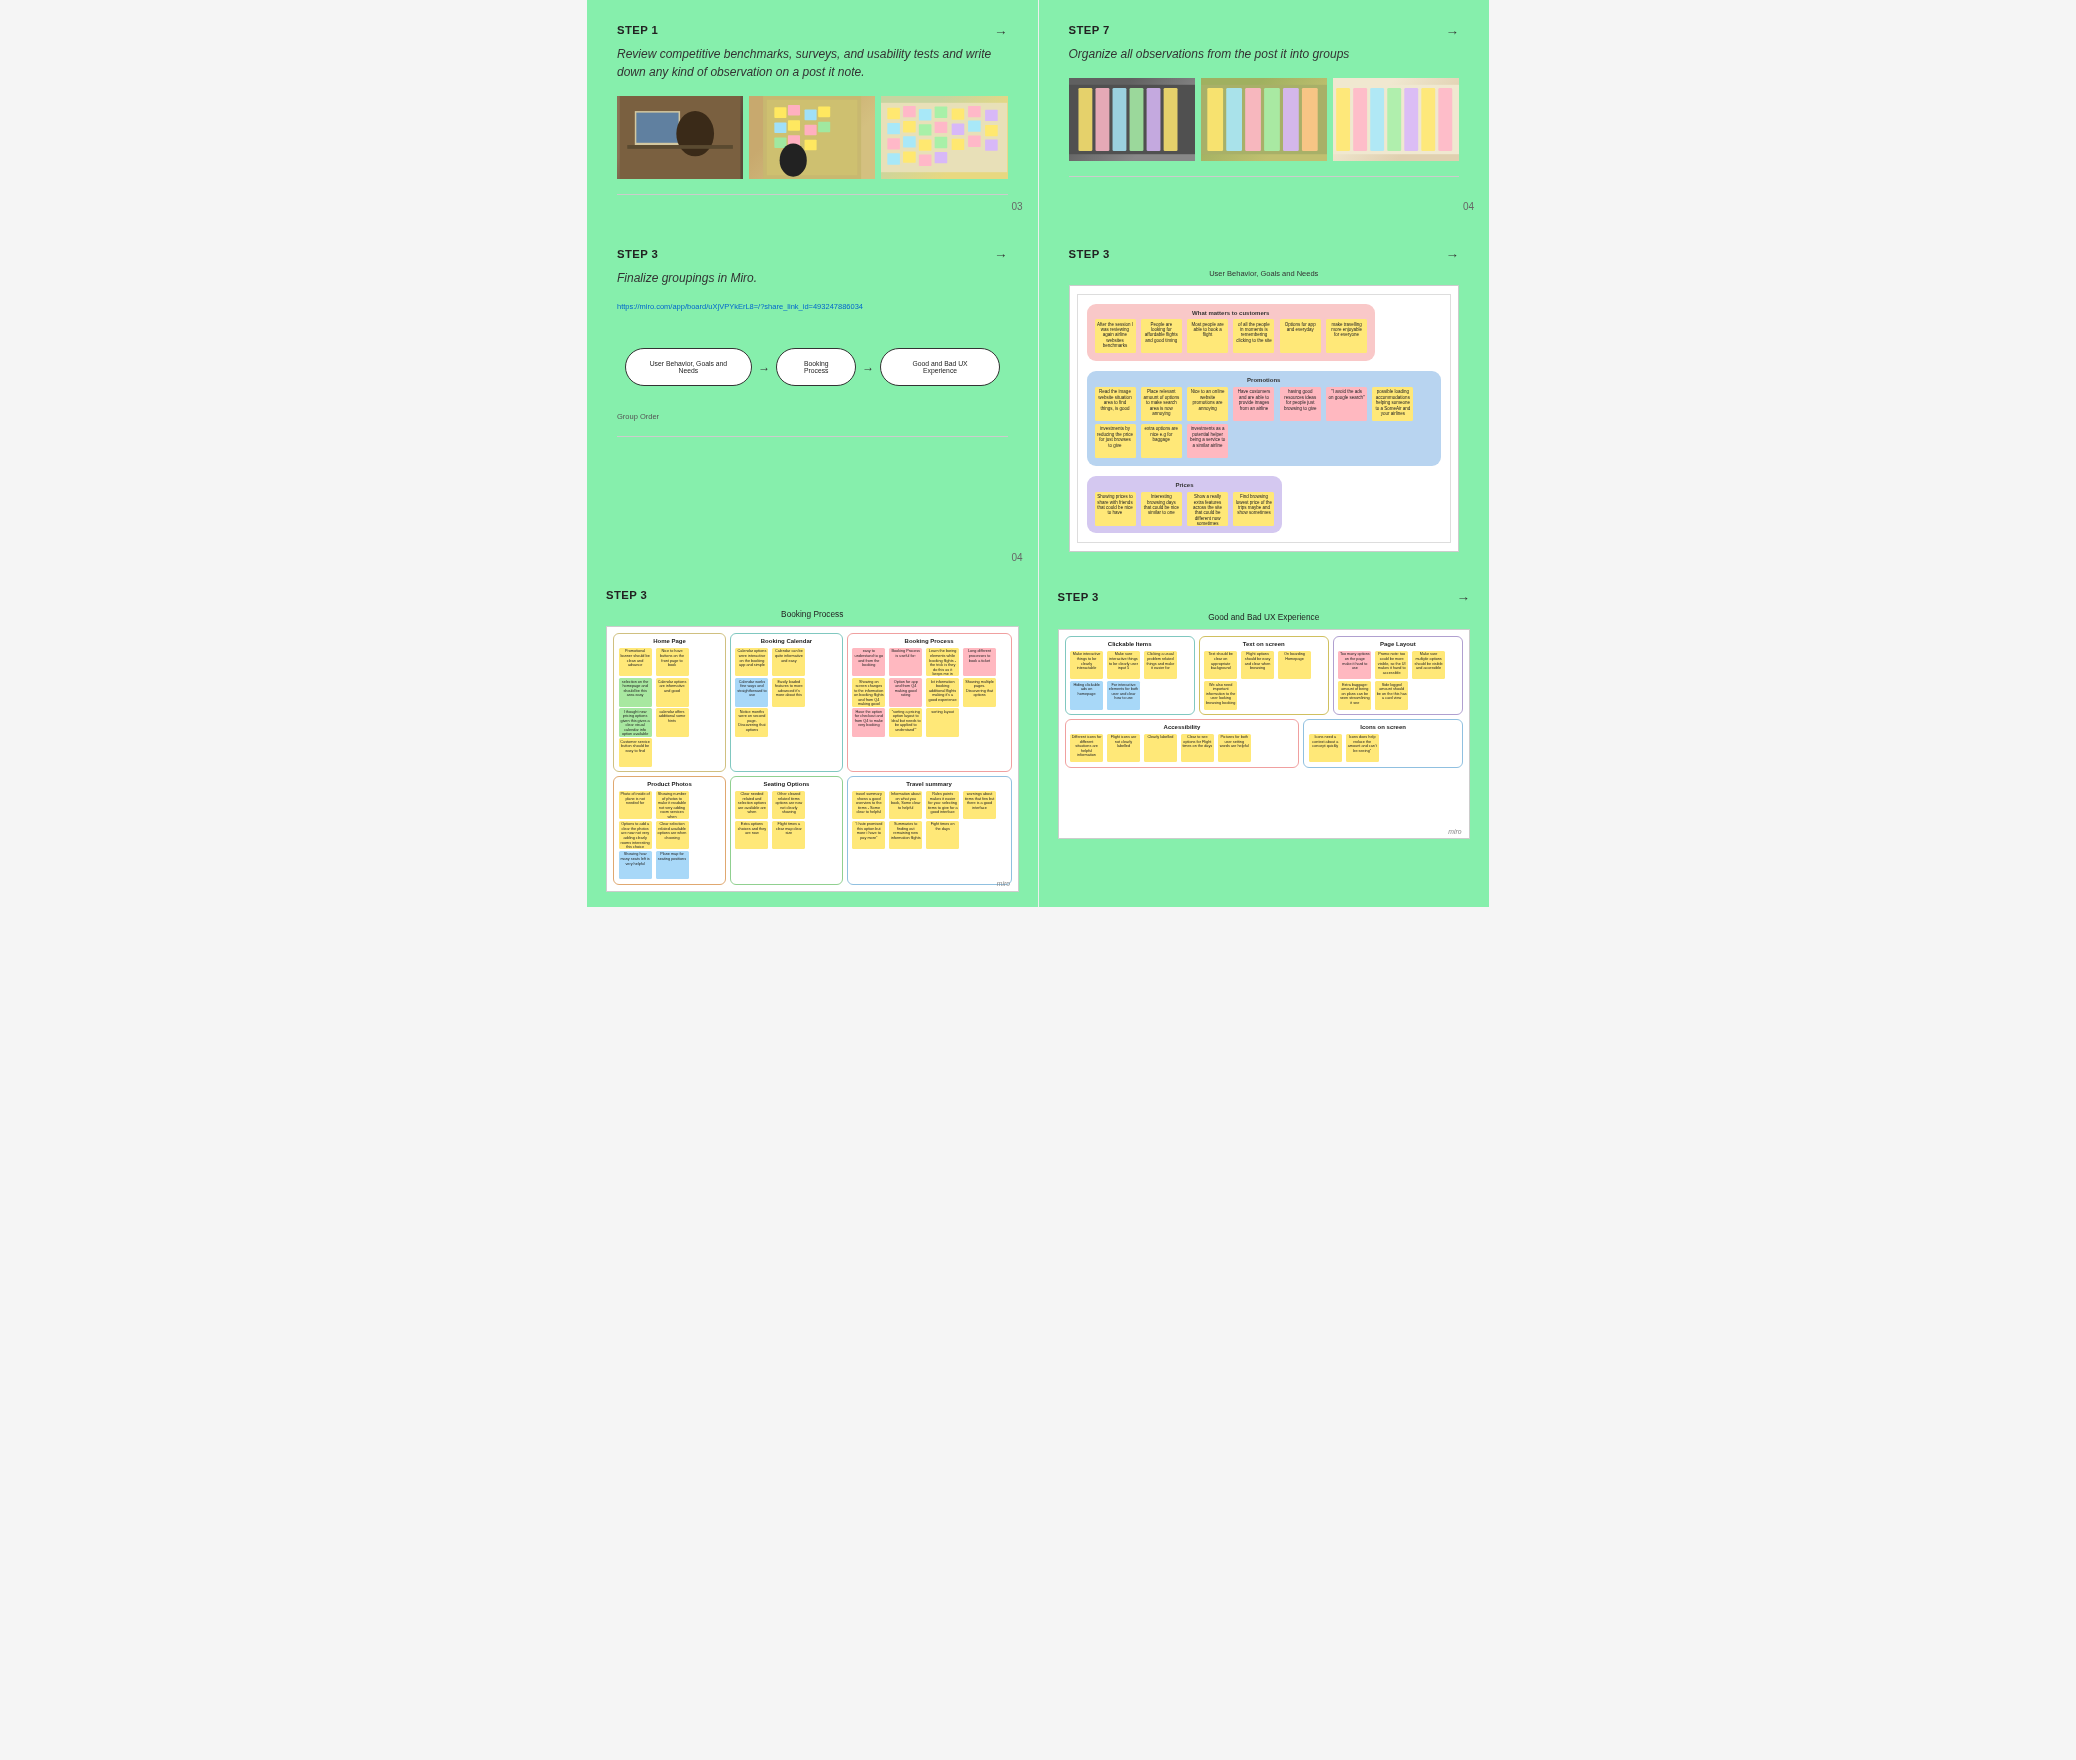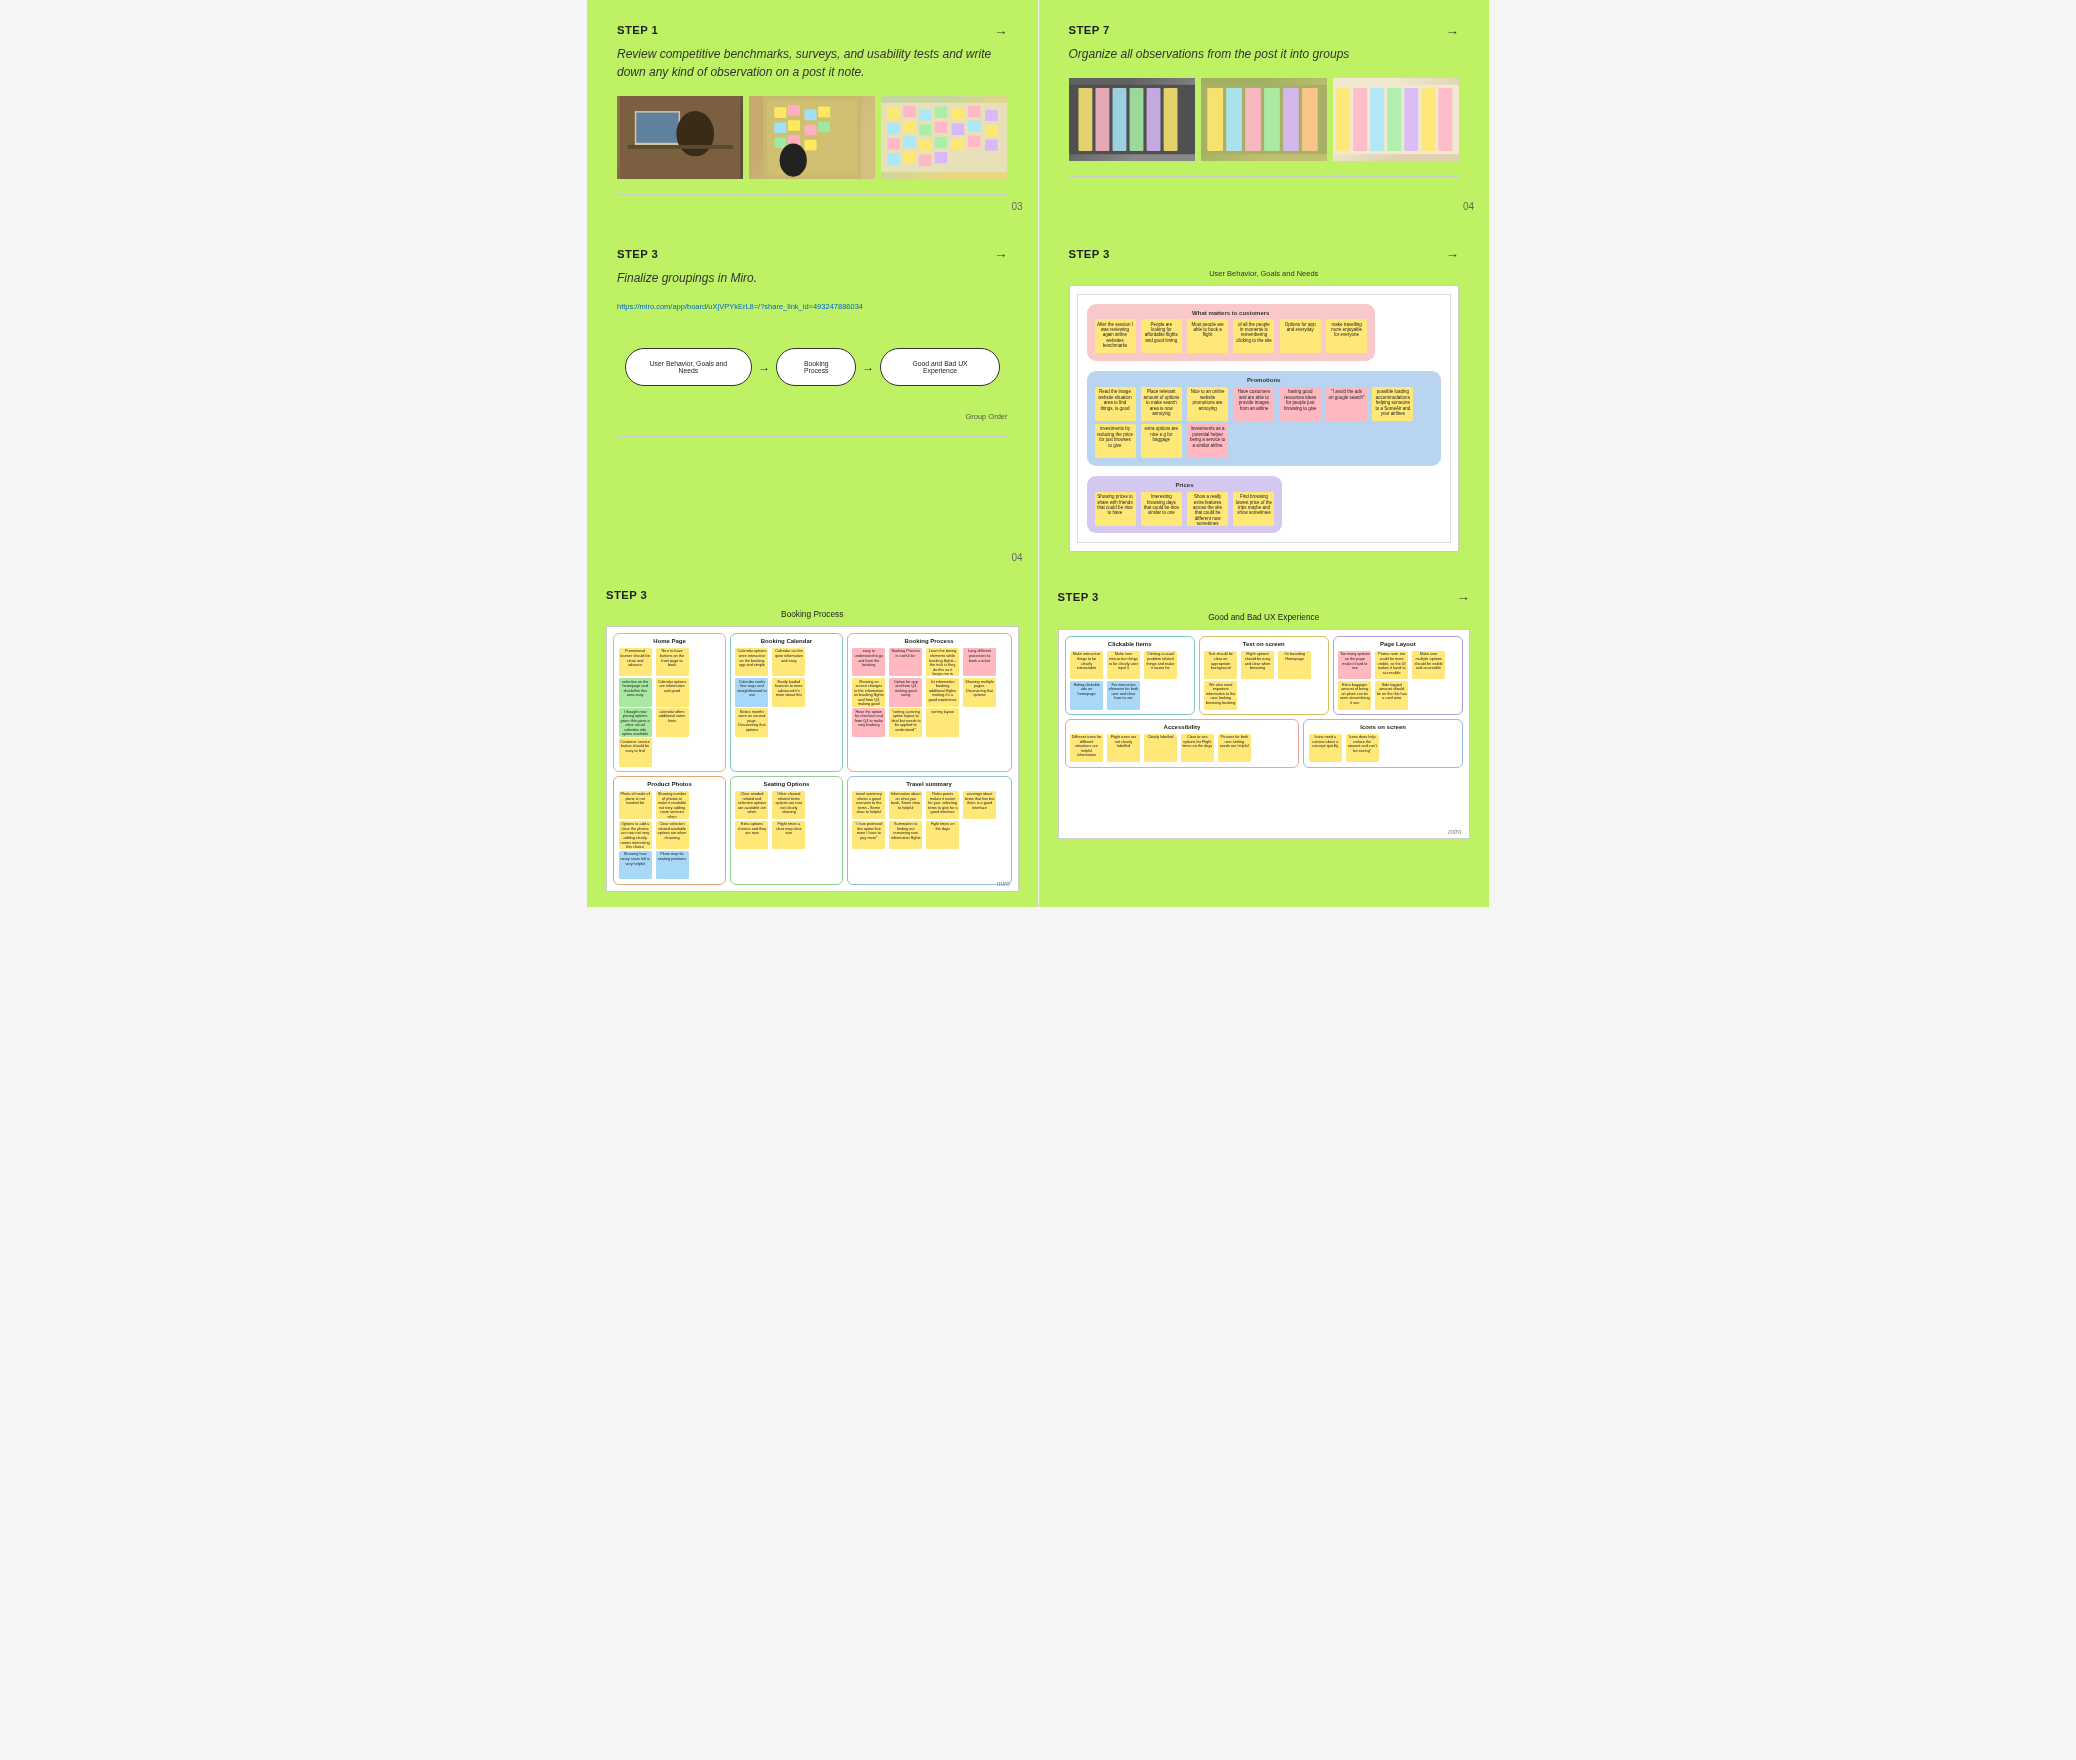--- a/index.html
+++ b/index.html
@@ -18,21 +18,21 @@
 
     
     .row {
       display: flex;
       gap: 0;
     }
 
     .col {
       flex: 1;
       padding: 22.5px 30px;
-      background: #bef264;
+      background: #86efac;
       position: relative;
     }
 
     .col:first-child {
       border-right: 0.8px solid #eee;
     }
 
     .step-header {
       display: flex;
       justify-content: space-between;
@@ -123,21 +123,21 @@
       justify-content: center;
       background: white;
     }
 
     .flow-arrow {
       font-size: 12px;
       color: #333;
     }
 
     .group-order-label {
-      text-align: right;
+      text-align: left;
       font-size: 7.5px;
       color: #555;
       margin-top: 3.8px;
       margin-bottom: 11.3px;
     }
 
     
     .miro-board {
       border: 0.8px solid #ccc;
       background: white;

